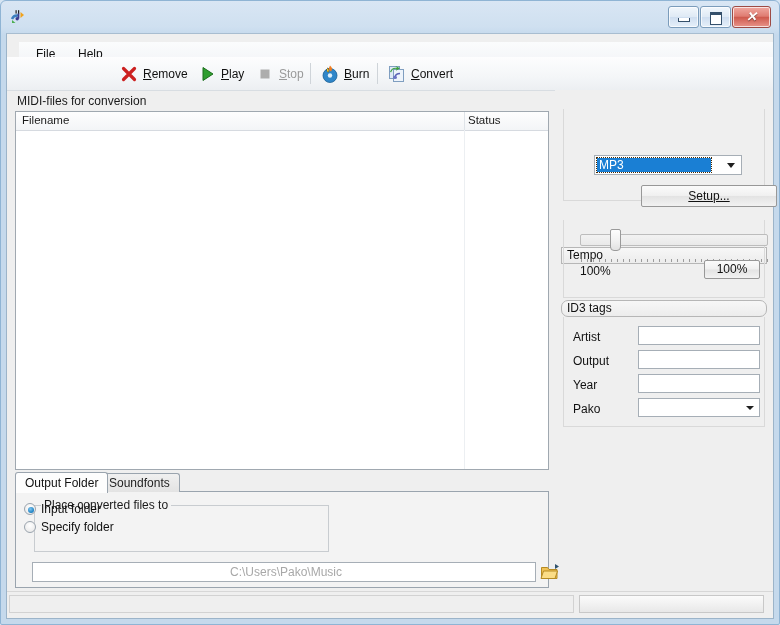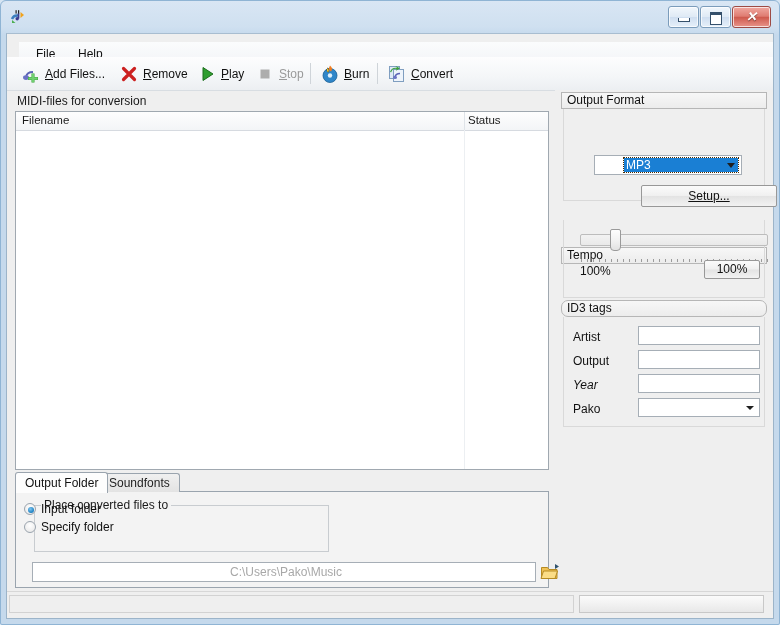--- a/index.html
+++ b/index.html
@@ -168,21 +168,21 @@
   #body-tempo{top:130px;height:78px;}
   #body-id3{top:227px;height:110px;}
 
   #format-combo{
     position:absolute;left:30px;top:46px;width:148px;height:20px;
     background:#fff;border:1px solid #a6aeb6;box-sizing:border-box;
   }
   #format-combo .sel{
     position:absolute;left:2px;top:2px;width:114px;height:14px;
     background:#1a7fd4;color:#fff;font-size:12px;line-height:14px;padding-left:2px;
-    box-sizing:border-box;outline:1px dotted #4a2a00;margin-left:27px;
+    box-sizing:border-box;outline:1px dotted #4a2a00;
   }
   #format-combo .arrow{
     position:absolute;right:2px;top:2px;width:16px;height:14px;
   }
   #setup-btn{
     position:absolute;left:77px;top:76px;width:136px;height:22px;
     border:1px solid #989898;box-sizing:border-box;
     background:linear-gradient(to bottom,#fbfbfb 0%,#f0f0f0 48%,#e3e3e3 52%,#f2f2f2 100%);
     font-size:12px;color:#111;text-align:center;line-height:20px;cursor:default;
     border-radius:2px;
@@ -268,34 +268,20 @@
         <u>F</u><span>ile</span>
       </div>
       <div class="menu-item" id="menu-help">
         <u>H</u><span>elp</span>
       </div>
 
     </div>
 
     <div id="toolbar">
 
-      <div class="tb-item" style="left:14px;">
-        <span class="tb-ico">
-          <svg width="20" height="20" viewBox="0 0 20 20">
-            <path d="M5 13 q0.8 -5 7 -5" stroke="#5b63b5" stroke-width="1.8" fill="none"></path>
-            <ellipse cx="5" cy="13.6" rx="3" ry="2.4" fill="#6a72c4"></ellipse>
-            <rect x="10.5" y="9.5" width="3" height="9" fill="#3aa13a"></rect>
-            <rect x="7" y="13" width="10" height="3" fill="#3aa13a"></rect>
-            <rect x="10.9" y="9.9" width="2.2" height="8.2" fill="#6fd06f"></rect>
-            <rect x="7.4" y="13.4" width="9.2" height="2.2" fill="#6fd06f"></rect>
-          </svg>
-        </span>
-        <span class="tb-label"><u>A</u>dd Files...</span>
-
-      </div>
 
       <div class="tb-item" style="left:112px;">
         <span class="tb-ico">
           <svg width="20" height="20" viewBox="0 0 20 20">
             <path d="M4.5 4.5 L15.5 15.5 M15.5 4.5 L4.5 15.5" stroke="#cc2020" stroke-width="3.2" stroke-linecap="round"></path>
           </svg>
         </span>
         <span class="tb-label"><u>R</u>emove</span>
 
       </div>
@@ -389,21 +375,20 @@
               <path d="M3.5 9 h14 l-2.5 7.5 h-14 z" fill="#fbdd86" stroke="#b68b22" stroke-width="1"></path>
               <path d="M15 2 l4 2.5 -4 2.5 z" fill="#31536e"></path>
             </svg>
           </div>
         </div>
       </div>
     </div>
 
     <div id="right-pane">
 
-      <div class="grp-header" id="hdr-output">Output Format</div>
       <div class="grp-body" id="body-output">
         <div id="format-combo">
           <div class="sel">MP3</div>
           <div class="arrow">
             <svg width="16" height="14" viewBox="0 0 16 14">
                 <path d="M4 5 L12 5 L8 10 Z" fill="#1f1f1f"></path>
               </svg>
           </div>
         </div>
         <div id="setup-btn">Setup...</div>
@@ -456,21 +441,21 @@
       </div>
 
       <div class="grp-header" id="hdr-id3">ID3 tags</div>
       <div class="grp-body" id="body-id3">
         <div class="id3-label" style="top:13px;">Artist</div>
         <div class="id3-input" style="top:9px;"></div>
 
         <div class="id3-label" style="top:37px;">Output</div>
         <div class="id3-input" style="top:33px;"></div>
 
-        <div class="id3-label" style="top:61px;font-style:italic;">Year</div>
+        <div class="id3-label" style="top:61px;">Year</div>
         <div class="id3-input" style="top:57px;"></div>
 
         <div class="id3-label" style="top:85px;">Pako</div>
         <div class="id3-combo" style="top:81px;">
           <span></span>
           <span class="arrow">
             <svg width="14" height="13" viewBox="0 0 14 13">
                 <path d="M3 5 L11 5 L7 9 Z" fill="#1f1f1f"></path>
               </svg>
           </span>

